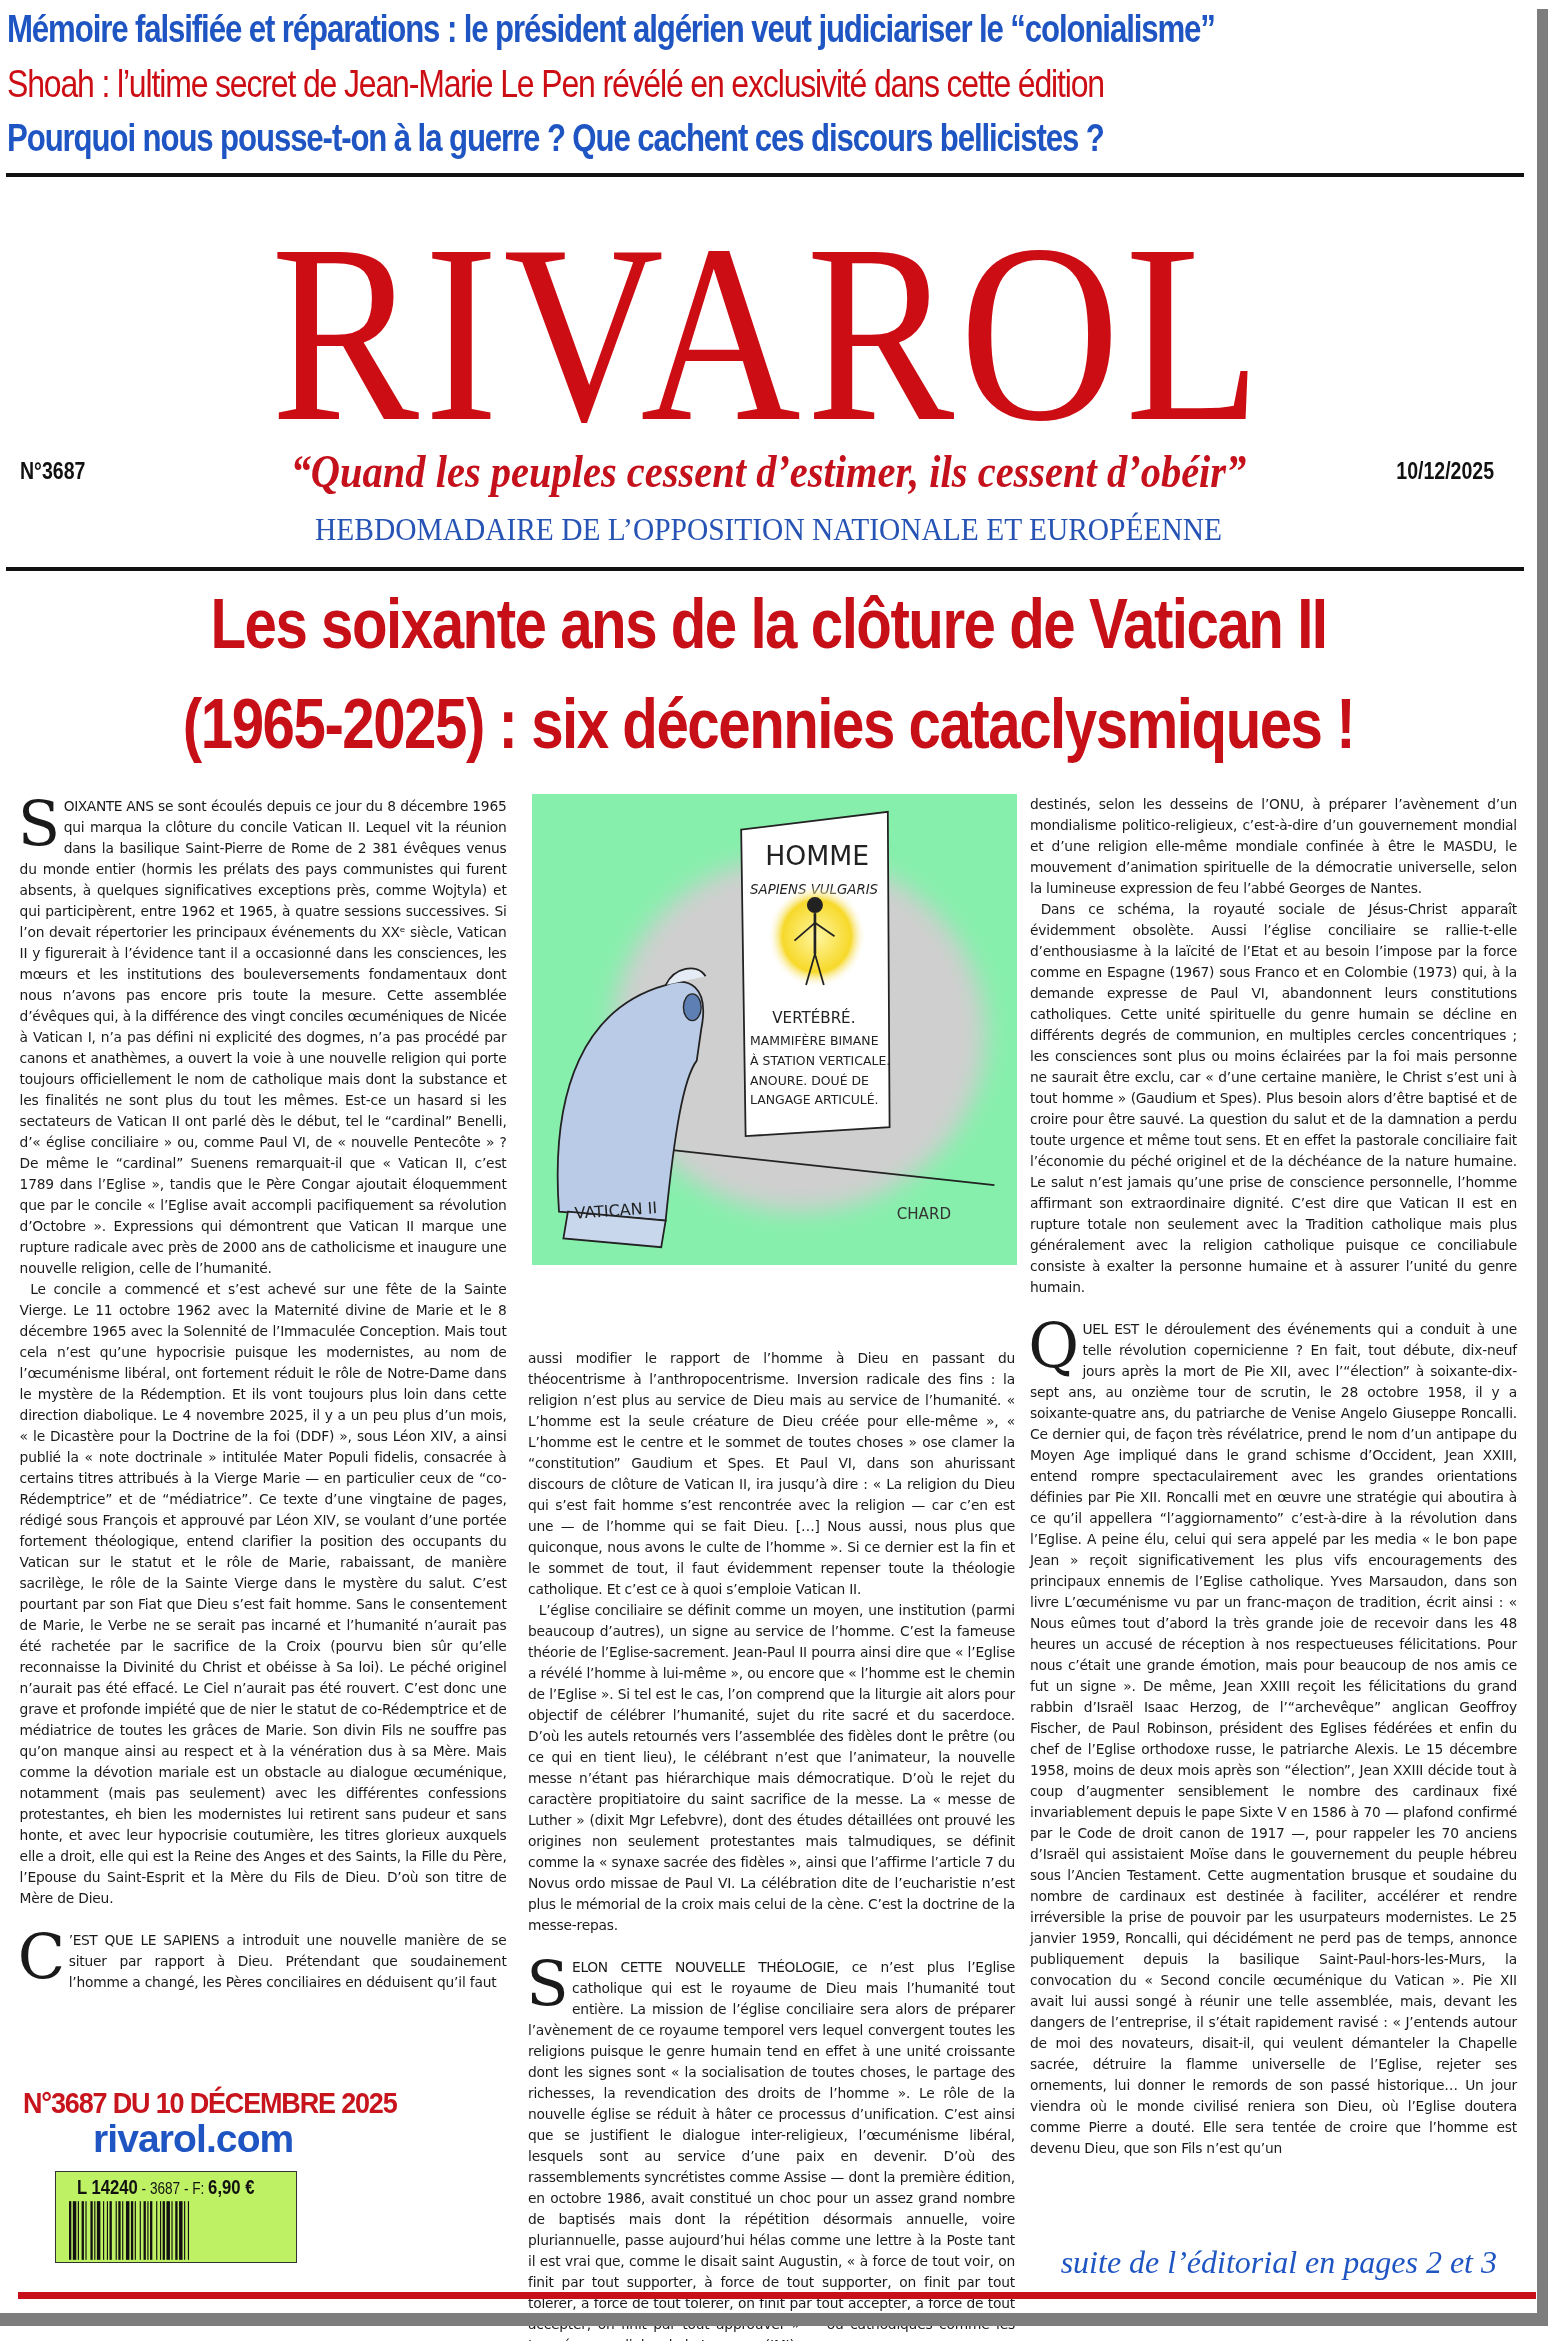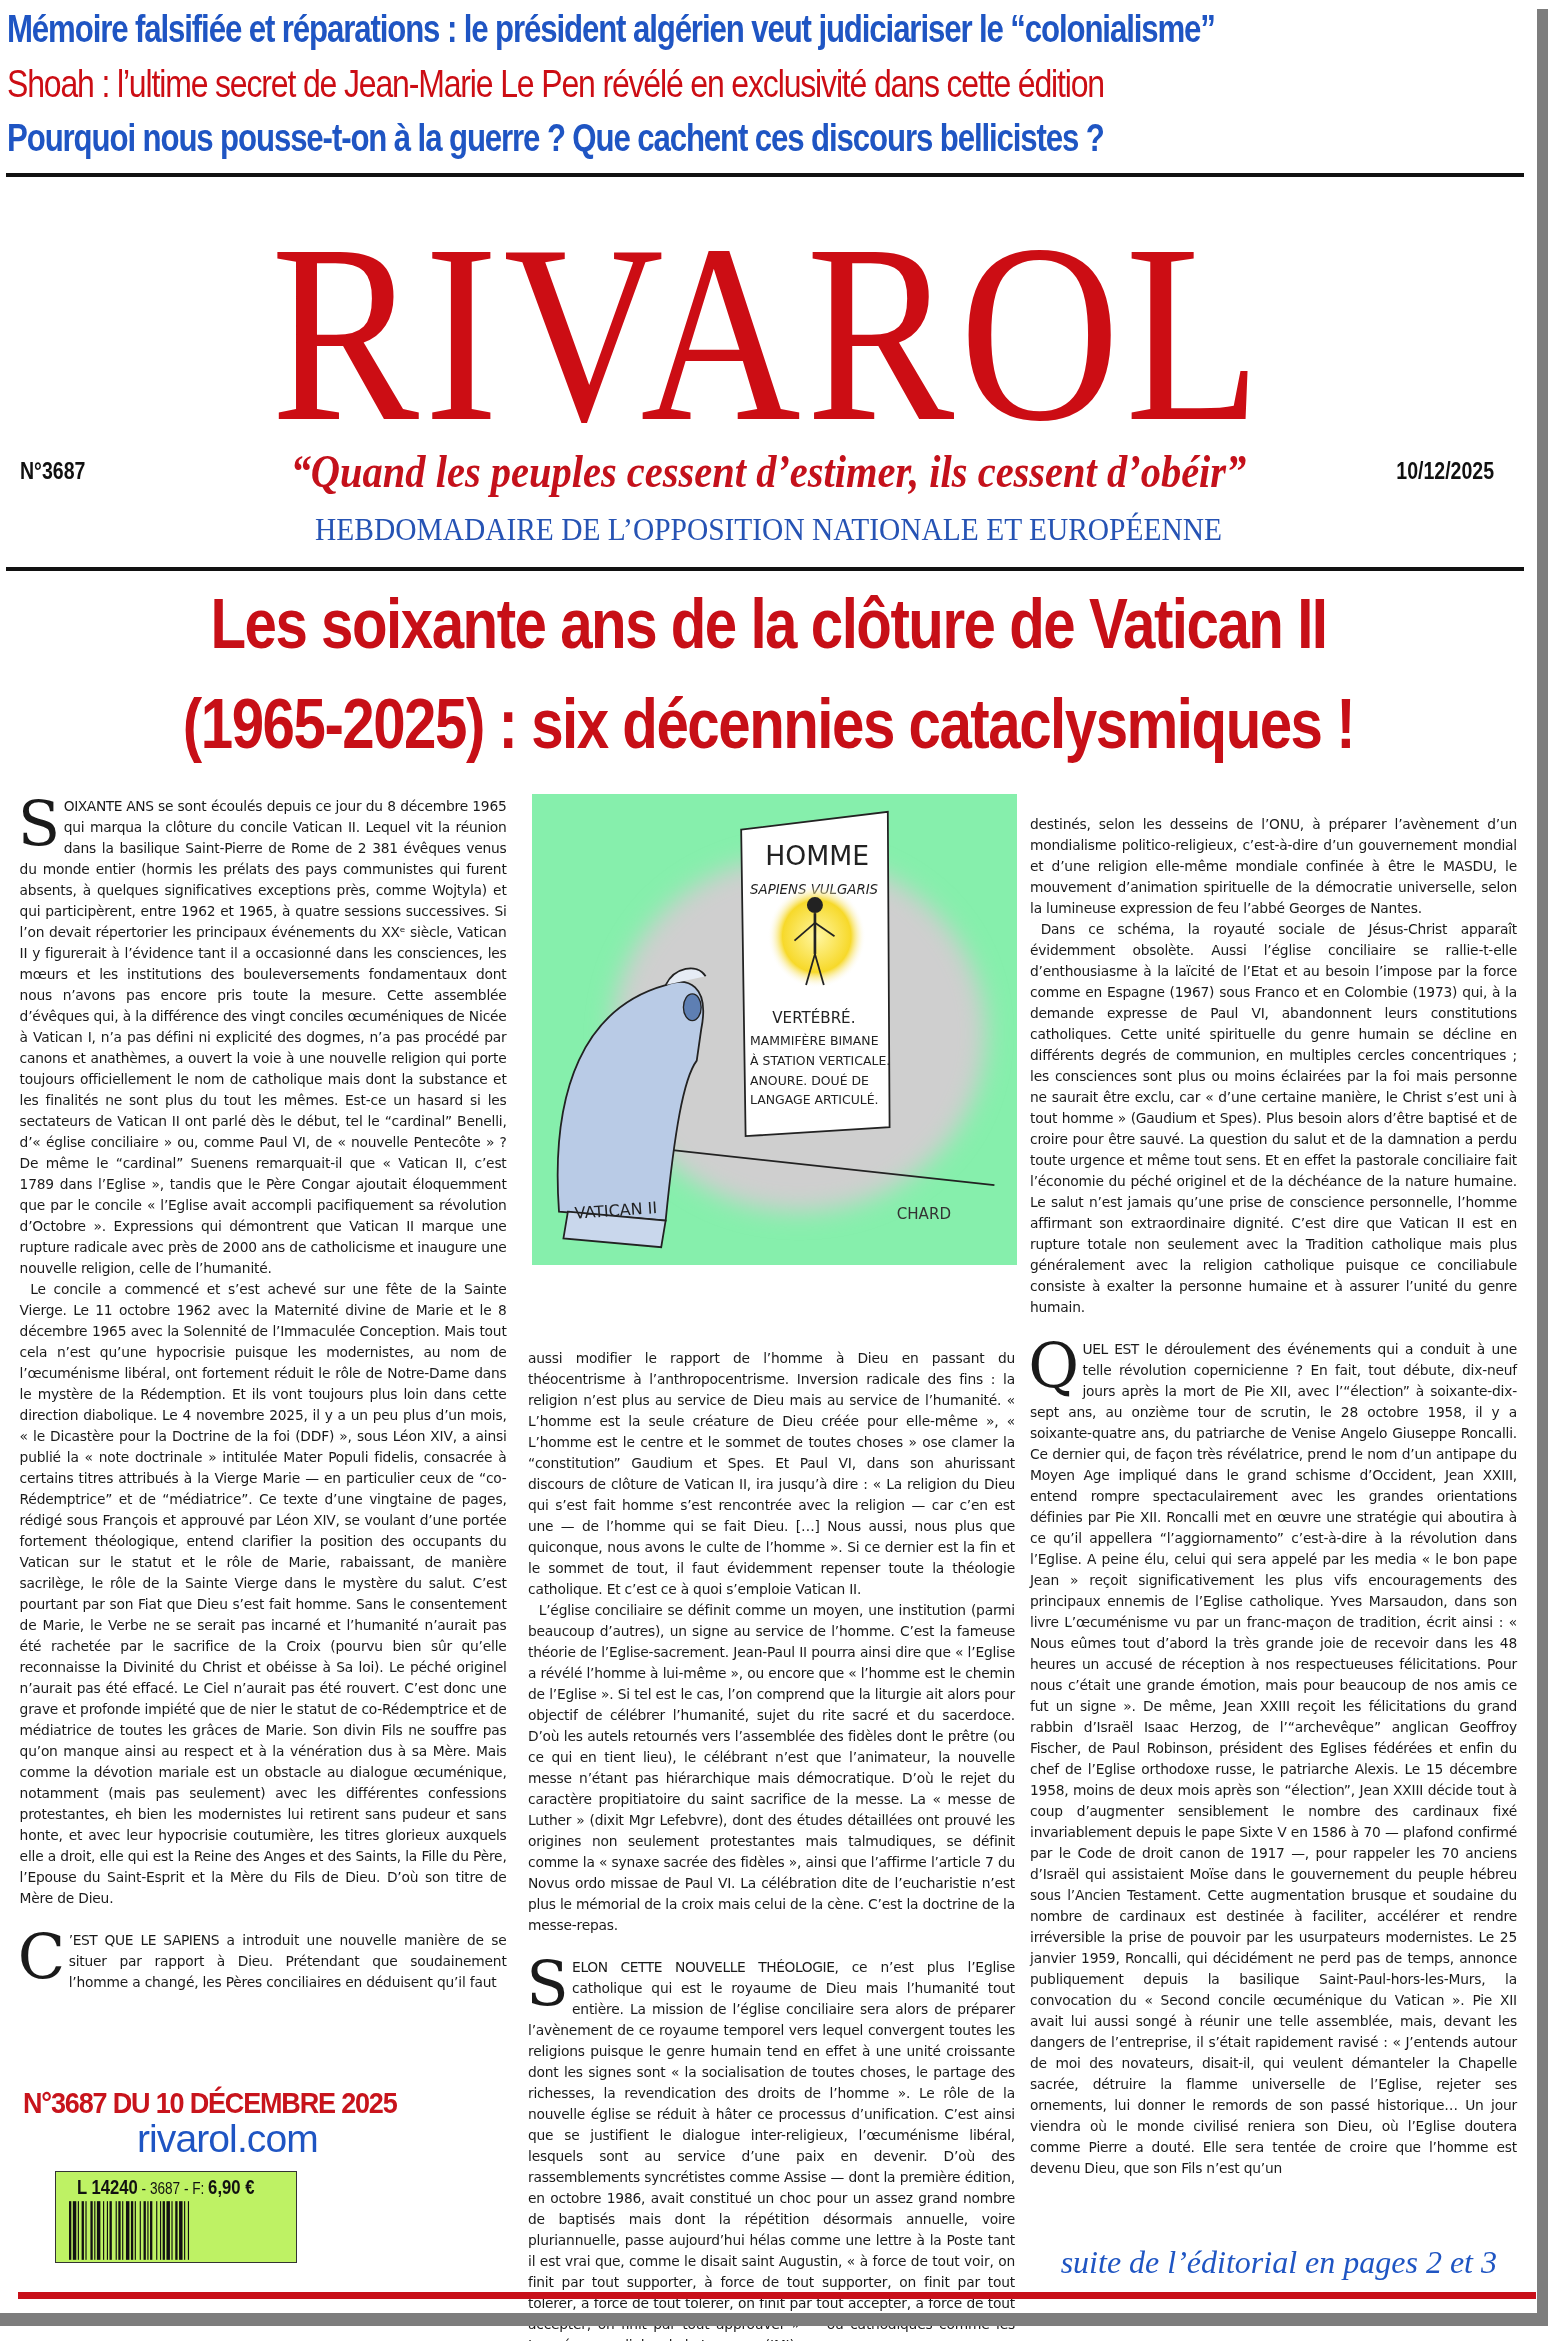--- a/index.html
+++ b/index.html
@@ -28,26 +28,26 @@
   .headline.h2 { top:683px; transform:scaleX(0.82); }
 
   .col { position:absolute; font-family:"DejaVu Sans", sans-serif; font-size:13.8px; line-height:21px; text-align:justify; color:#1a1a1a; letter-spacing:-0.2px; }
   .col p { margin:0; text-indent:10.7px; }
   .col p.noind { text-indent:0; }
   .col p.gap { margin-top:20.5px; }
   .dropcap { float:left; font-family:"DejaVu Serif", serif; font-size:62px; line-height:52px; margin:1.8px 3.6px 0 -1.8px; }
   .smallcaps { letter-spacing:-0.4px; }
   .col1 { left:19.6px; top:796px; width:487px; }
   .col2 { left:528px; top:1348px; width:487px; }
-  .col3 { left:1030px; top:794px; width:487px;margin-top:20px; }
+  .col3 { left:1030px; top:794px; width:487px; }
 
   .cartoon { position:absolute; left:532px; top:794px; width:485px; height:471px; background:#86efac; }
 
   .footer-issue { position:absolute; left:23px; top:2086px; font-size:30px; font-weight:bold; color:#c8141c; letter-spacing:-1.3px; transform:scaleX(0.9); transform-origin:left top; }
-  .footer-site { position:absolute; left:93px; top:2117px; font-size:39px; font-weight:normal; color:#1f55c3; letter-spacing:-0.9px;margin-left:44px; }
+  .footer-site { position:absolute; left:93px; top:2117px; font-size:39px; font-weight:bold; color:#1f55c3; letter-spacing:-0.9px; }
   .barcode { position:absolute; left:55px; top:2171px; width:240px; height:90px; border:1.8px solid #333; background:#bef264; }
   .barcode .code { position:absolute; left:21.3px; top:3.6px; font-size:19.6px; font-weight:bold; color:#111; transform:scaleX(0.85); transform-origin:left top; white-space:nowrap; }
   .barcode .code .thin { font-weight:normal; font-size:16px; }
   .barcode .bars { position:absolute; left:12.5px; top:28.5px; width:215px; height:59px; }
   .suite { position:absolute; right:40px; top:2244px; font-family:"Liberation Serif", serif; font-style:italic; font-weight:normal; font-size:32px; color:#1f55c3; }
   .rule-red { position:absolute; left:18px; top:2292px; width:1518px; height:7.1px; background:#c8101a; }
 </style>
 </head>
 <body>
 

